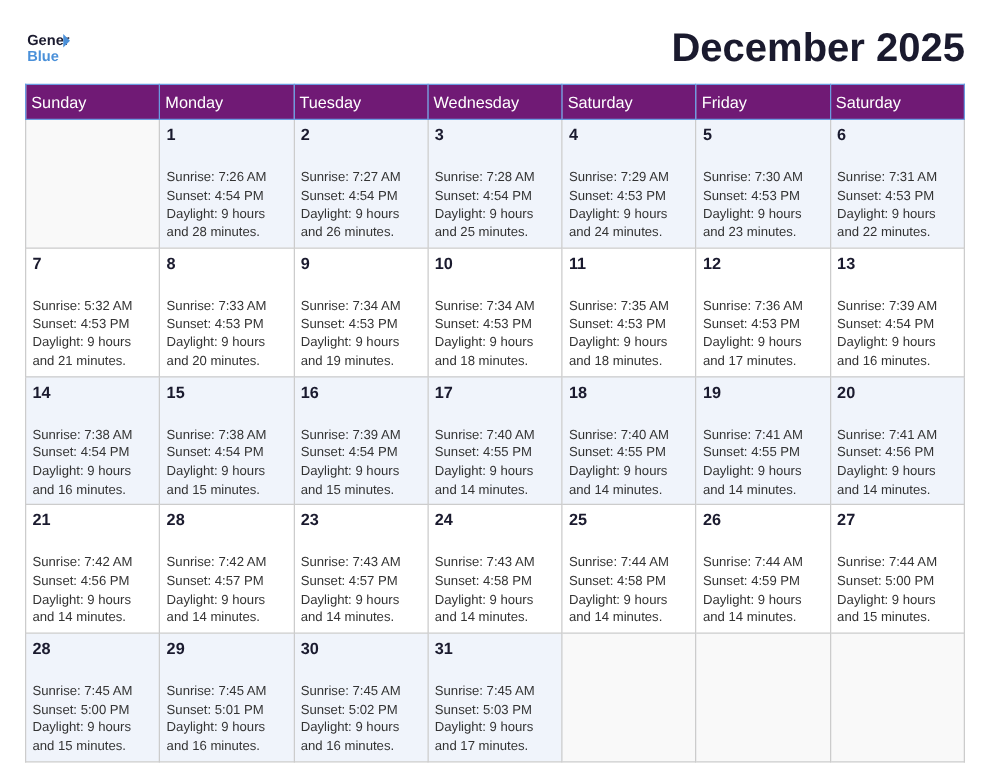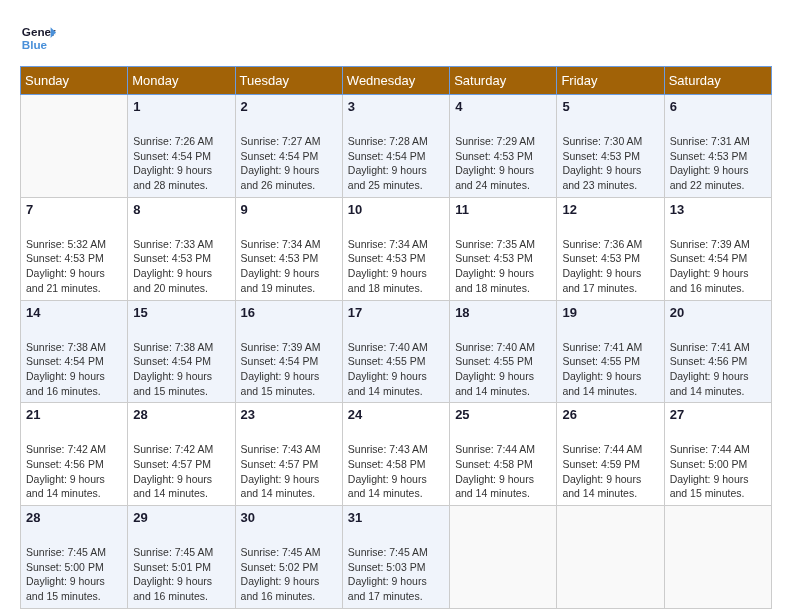--- a/index.html
+++ b/index.html
@@ -36,21 +36,21 @@
     .location {
       font-size: 16px;
       color: #333;
     }
     .calendar {
       width: 100%;
       border-collapse: collapse;
       font-size: 11px;
     }
     .calendar th {
-      background: #a16207;
+      background: #701a75;
       color: #fff;
       padding: 6px 4px;
       text-align: left;
       font-size: 13px;
       font-weight: normal;
       border: 1px solid #6a9be0;
     }
     .calendar td {
       border: 1px solid #ccc;
       vertical-align: top;
@@ -85,20 +85,21 @@
 <div class="header">
   <div class="logo">
     <svg class="logo-icon" viewBox="0 0 40 40" xmlns="http://www.w3.org/2000/svg">
       <text x="2" y="18" font-family="Arial" font-size="13" font-weight="bold" fill="#1a1a2e">General</text>
       <text x="2" y="32" font-family="Arial" font-size="13" font-weight="bold" fill="#4a90d9">Blue</text>
       <polygon points="34,8 40,14 34,20" fill="#4a90d9"></polygon>
     </svg>
 
   </div>
   <div class="title-block">
+    <div class="month-title">December 2025</div>
   </div>
 </div>
 
 <table class="calendar">
   <thead>
     <tr>
     <th>Sunday</th>
         <th>Monday</th>
         <th>Tuesday</th>
         <th>Wednesday</th>

